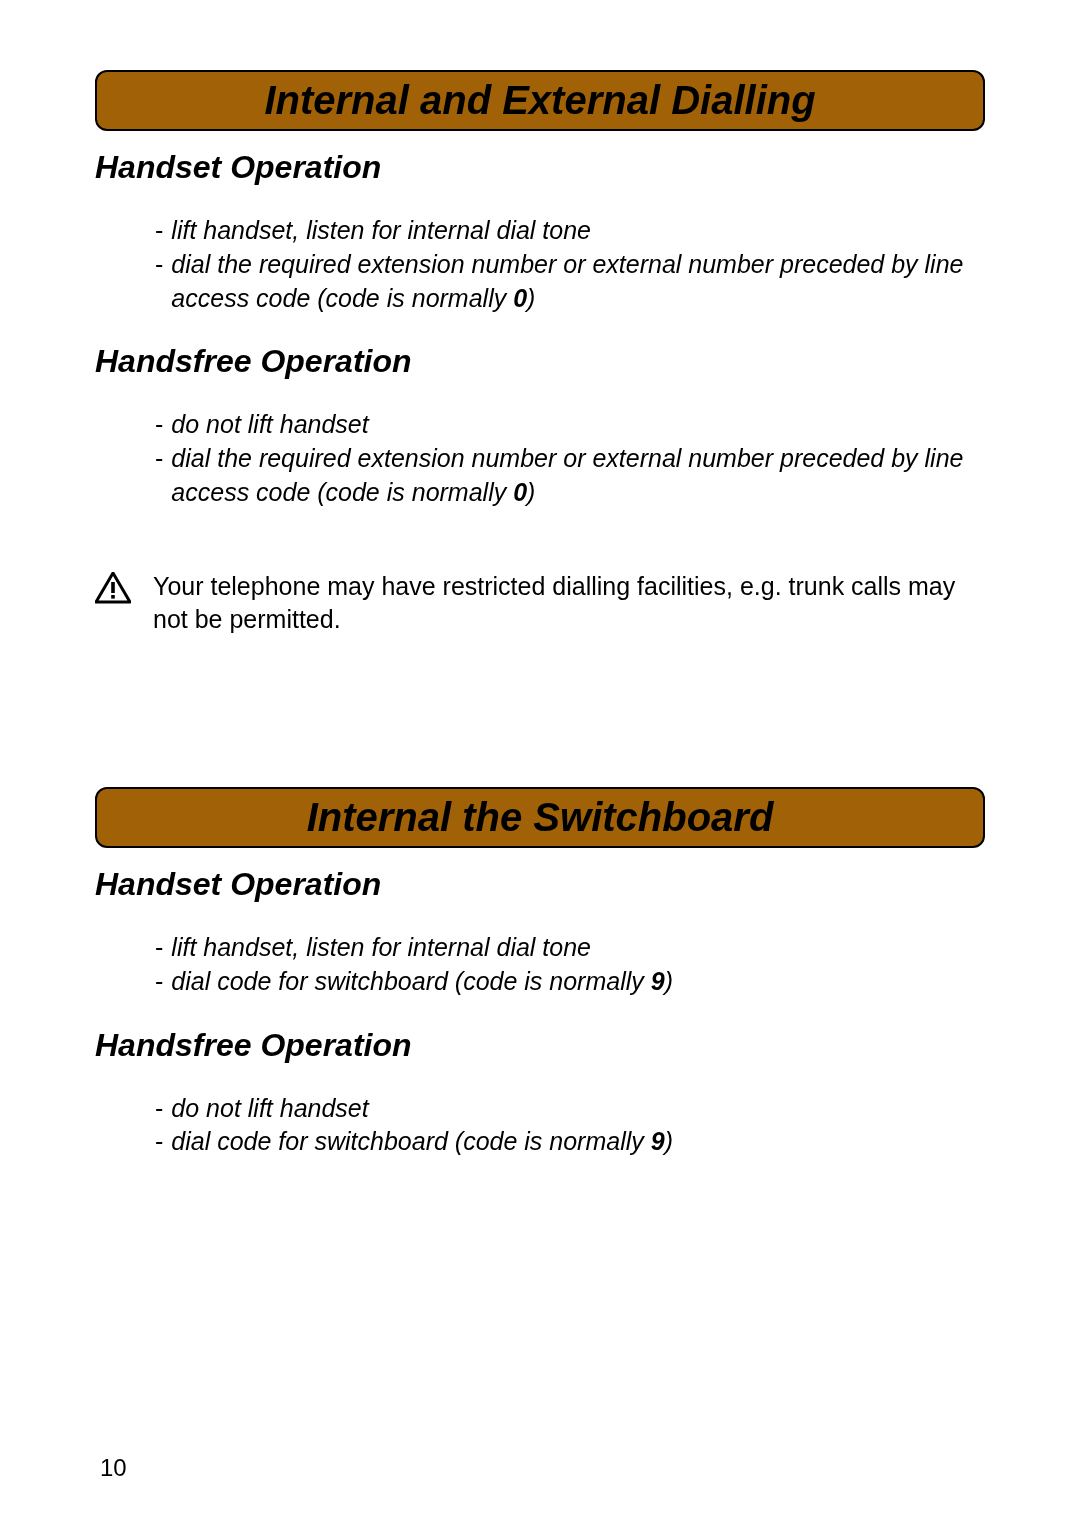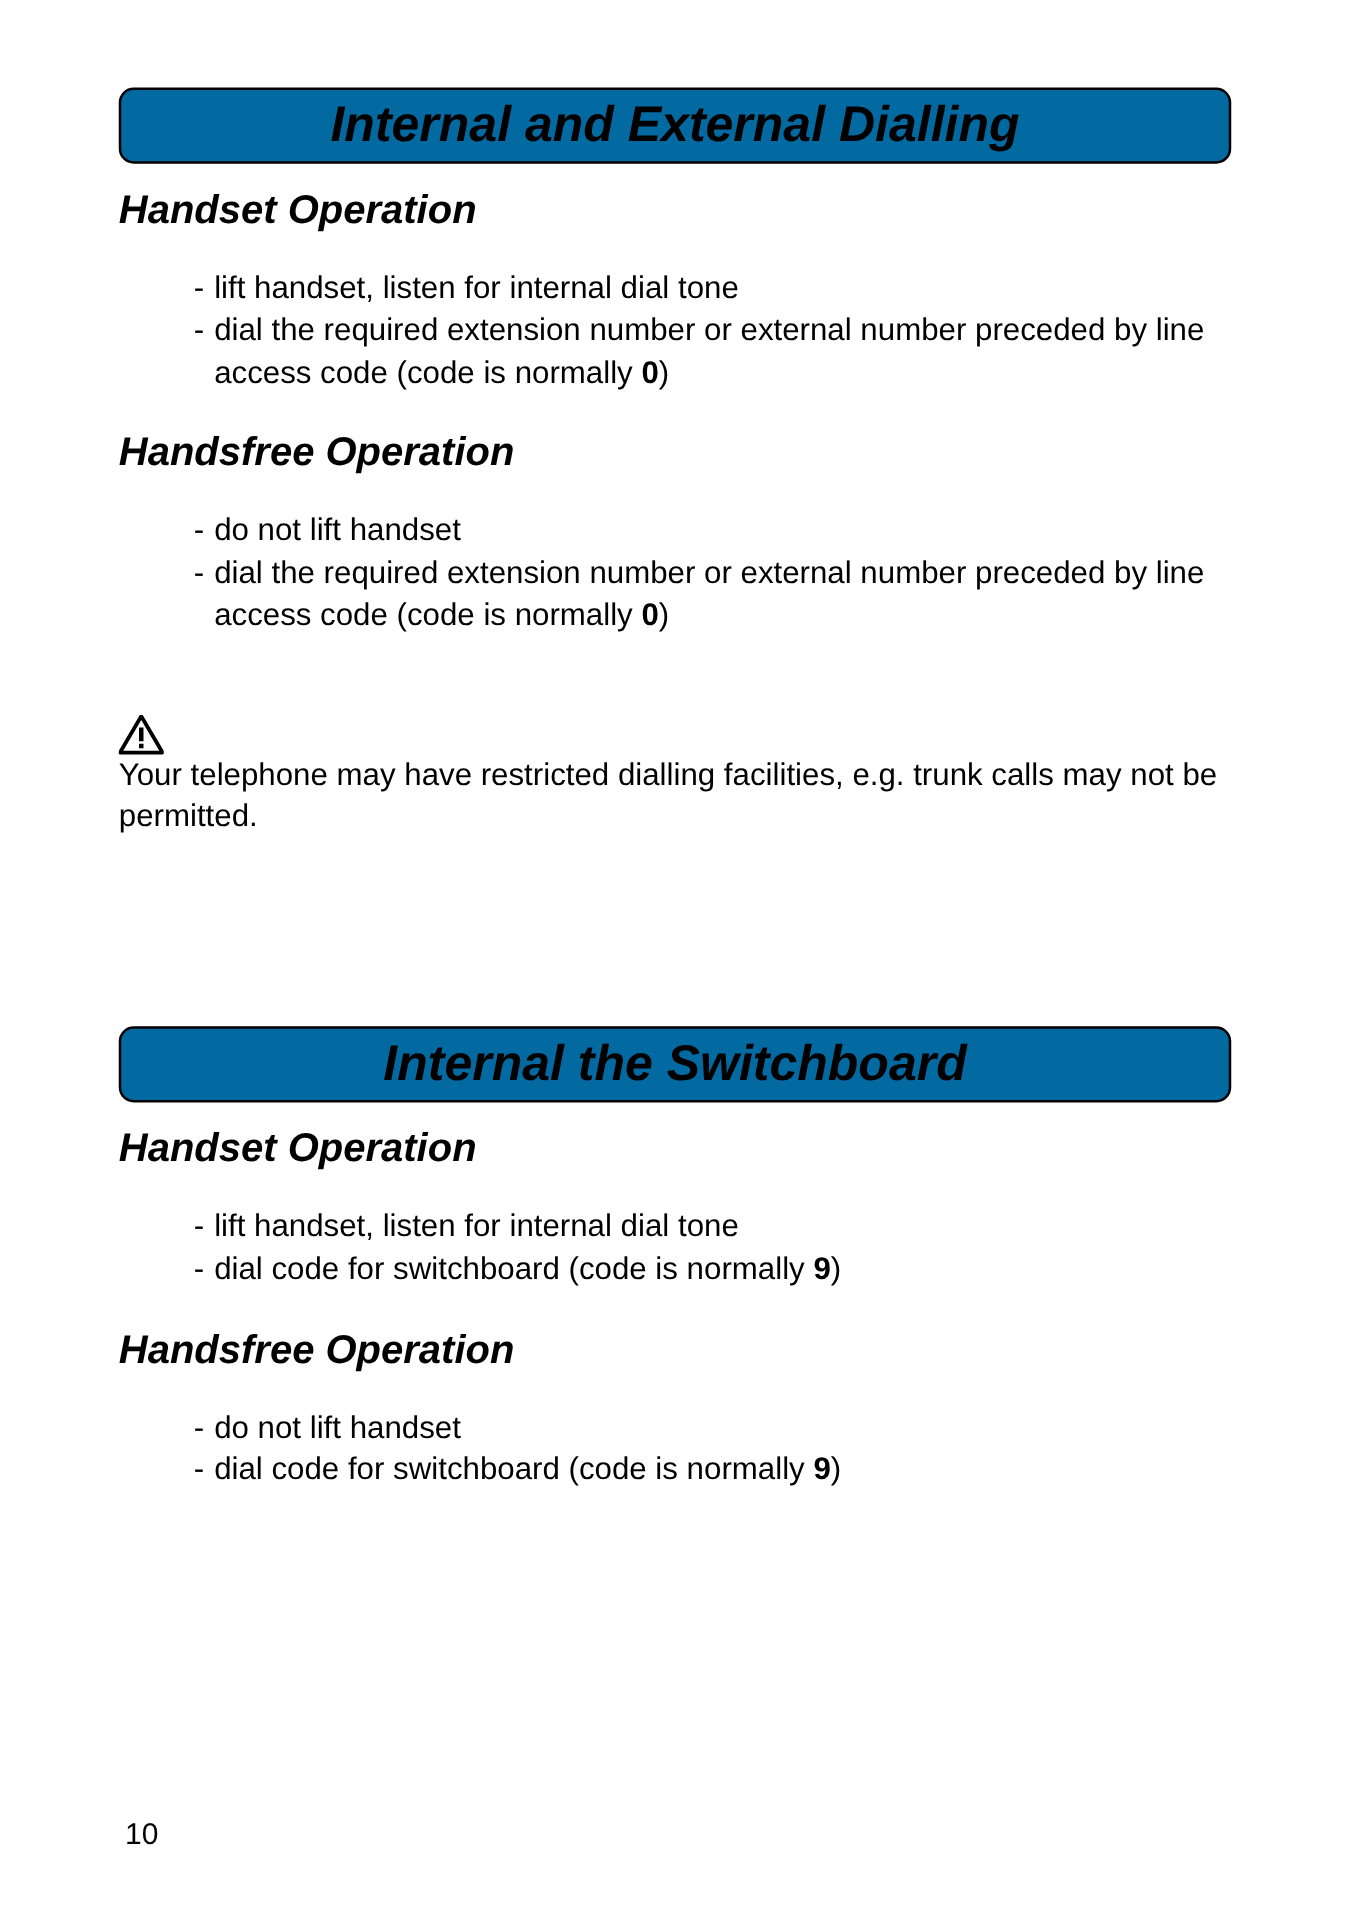--- a/index.html
+++ b/index.html
@@ -9,21 +9,21 @@
     }
     body {
       width: 1080px;
       height: 1529px;
       background: #ffffff;
       font-family: Arial, Helvetica, sans-serif;
       position: relative;
       padding: 70px 95px 60px 95px;
     }
     .section-title {
-      background: #0369a1;
+      background: #a16207;
       border: 2px solid #000;
       border-radius: 12px;
       padding: 6px 12px;
       text-align: center;
       font-size: 40px;
       font-weight: bold;
       font-style: italic;
       margin-bottom: 14px;
     }
     .subsection {
@@ -42,30 +42,30 @@
       line-height: 1.35;
       display: flex;
       margin-bottom: 0px;
     }
     .bullet-dash {
       margin-right: 8px;
       flex-shrink: 0;
     }
     .bullet-text {
       flex: 1;
+      font-style: italic;
     }
     .bold-inline {
       font-weight: bold;
     }
     .warning-row {
       display: flex;
       align-items: flex-start;
       margin-top: 60px;
       margin-bottom: 150px;
-      flex-direction: column;
     }
     .warning-icon {
       width: 36px;
       height: 32px;
       flex-shrink: 0;
       margin-right: 22px;
       margin-top: 2px;
     }
     .warning-icon svg {
       width: 100%;

